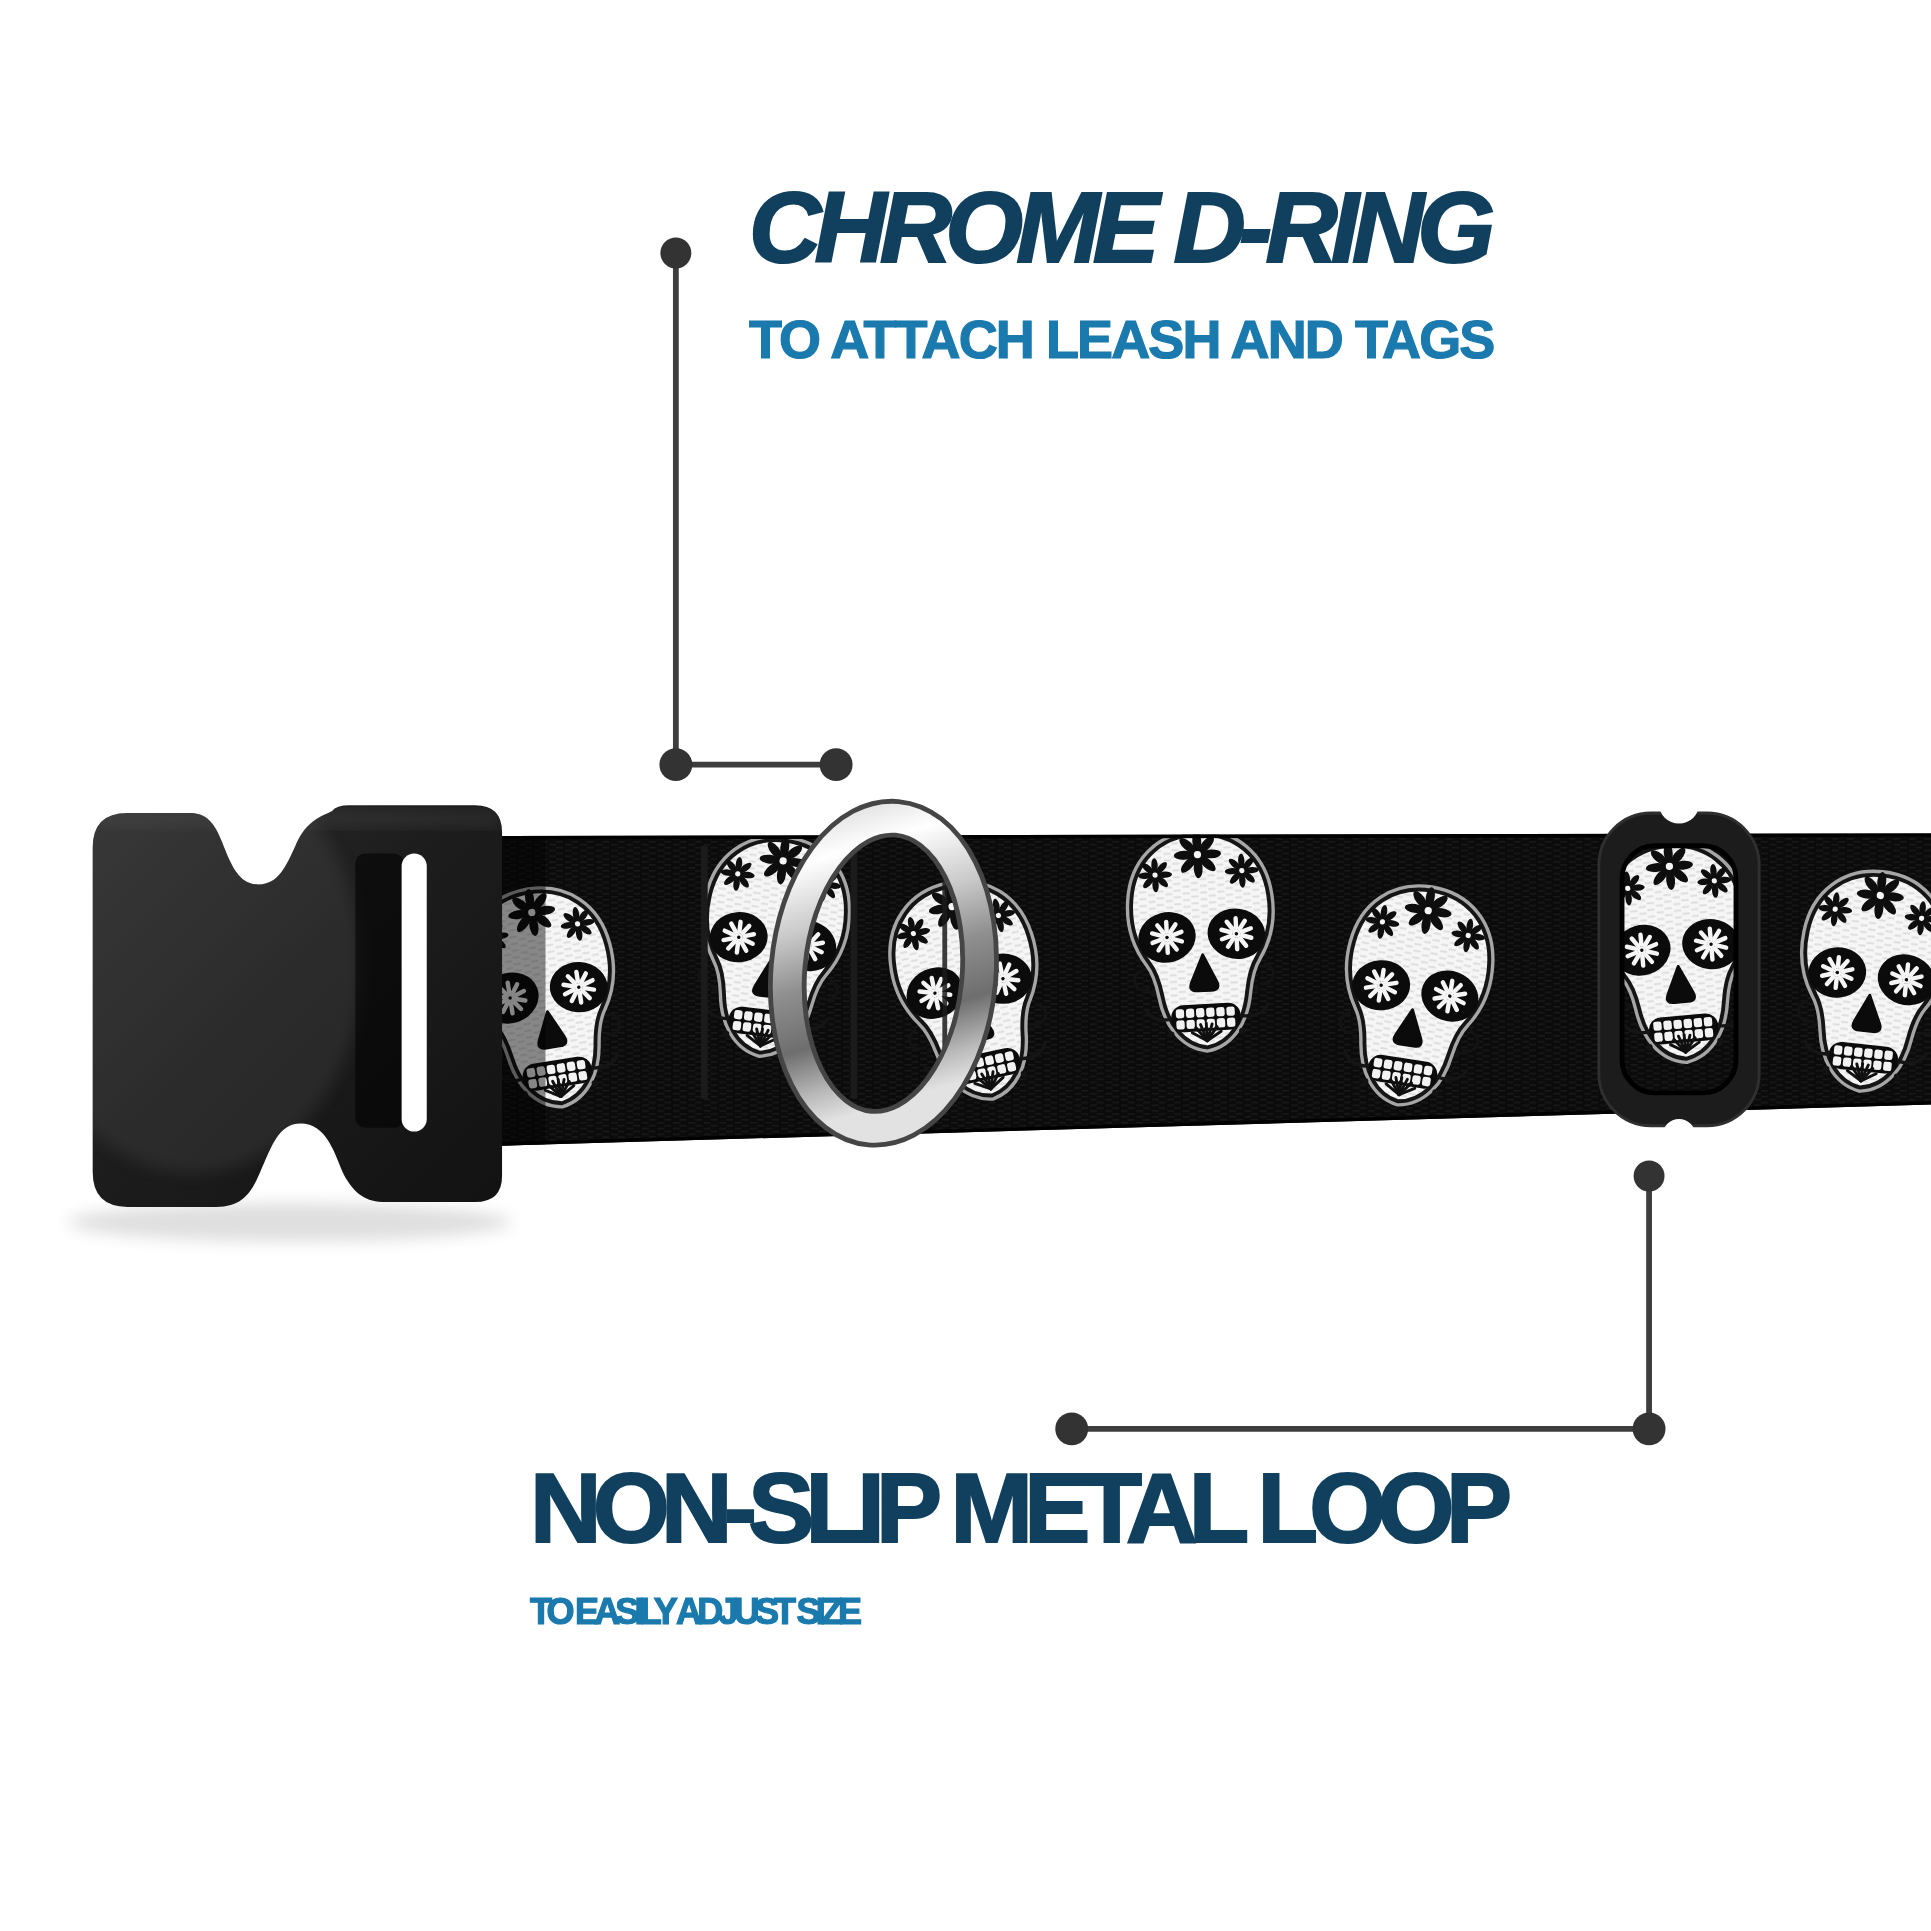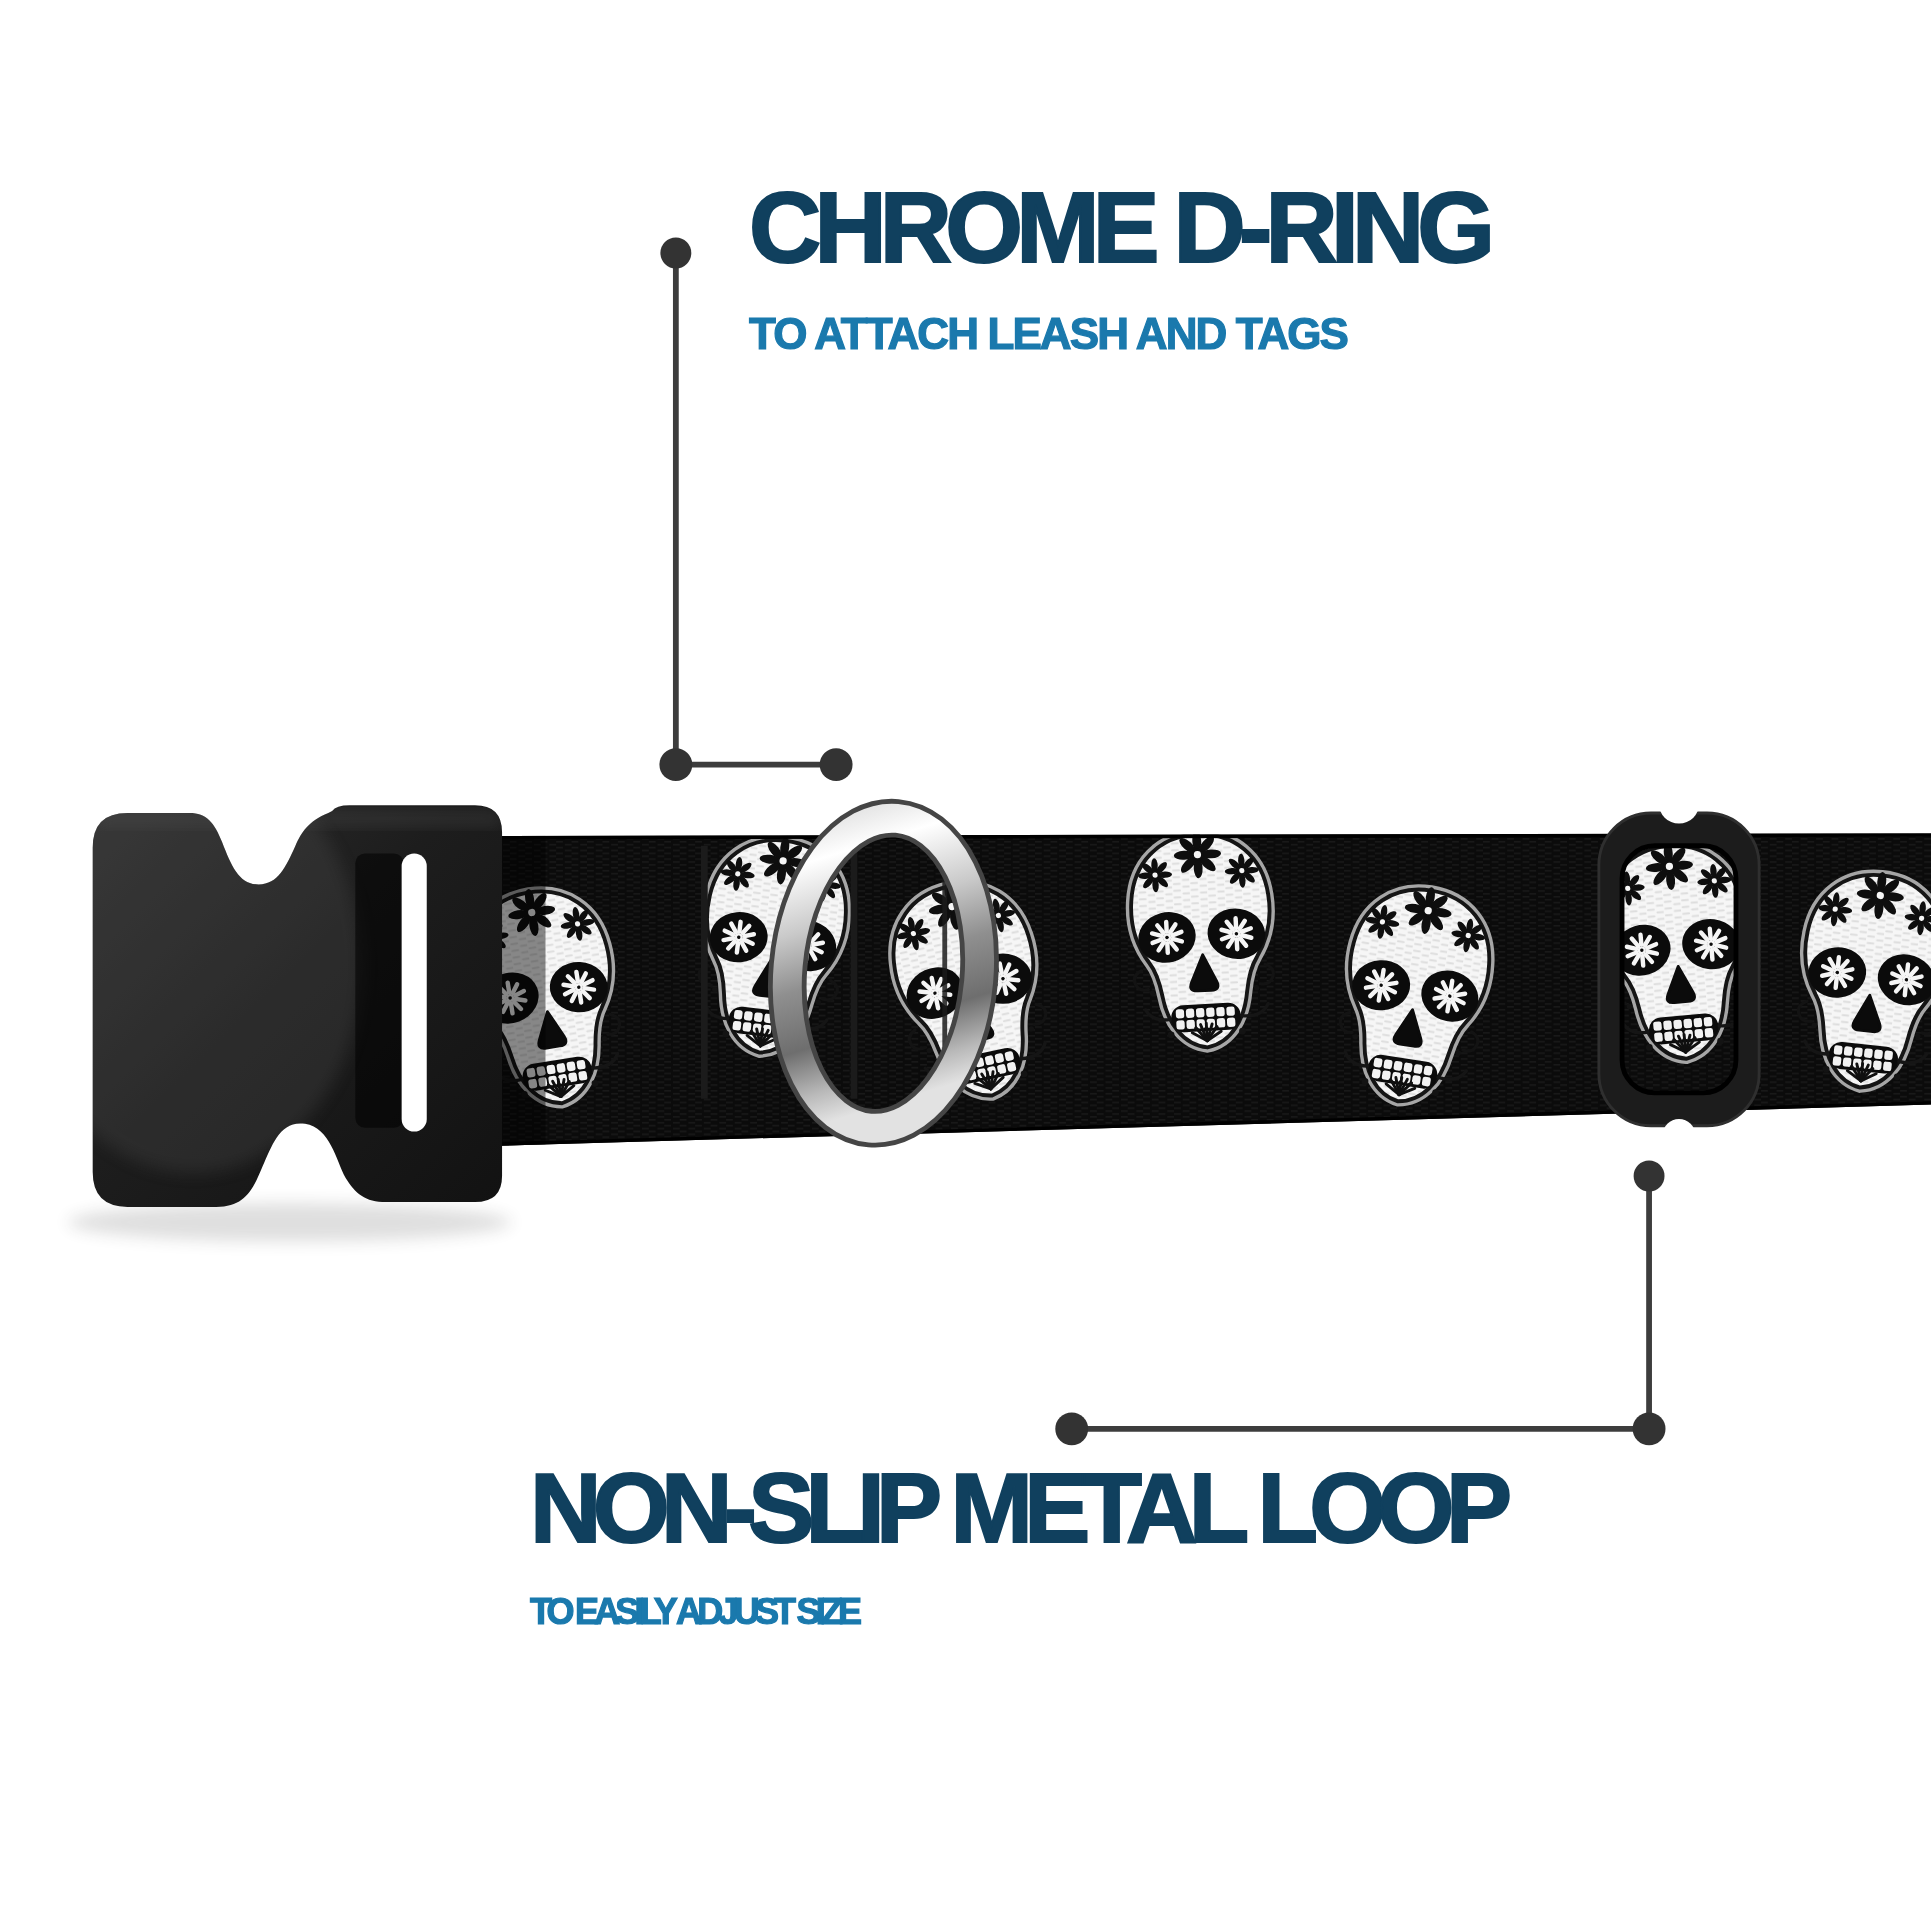--- a/index.html
+++ b/index.html
@@ -2,22 +2,22 @@
 <html><head>
 <meta charset="utf-8">
 <style>
   html,body{margin:0;padding:0;background:#fff;}
   .stage{position:relative;width:1931px;height:1931px;background:#ffffff;overflow:hidden;
          font-family:"Liberation Sans","DejaVu Sans",sans-serif;}
   .stage svg{position:absolute;left:0;top:0;}
   .callout{position:absolute;}
   .co-title{font-weight:bold;line-height:0.95;white-space:nowrap;}
   .co-sub{font-weight:bold;line-height:1;white-space:nowrap;}
-  .callout-top .co-title{font-size:100px;letter-spacing:-6.8px;color:#10405e;-webkit-text-stroke:2.1px #10405e;}
-  .callout-top .co-sub{margin-top:37px;font-size:44px;letter-spacing:-1.9px;color:#1a79ad;-webkit-text-stroke:1.2px #1a79ad;}
+  .callout-top .co-title{font-size:100px;letter-spacing:-6.8px;color:#10405e;font-style:italic;-webkit-text-stroke:2.1px #10405e;}
+  .callout-top .co-sub{margin-top:37px;font-size:54px;letter-spacing:-1.9px;color:#1a79ad;-webkit-text-stroke:1.2px #1a79ad;}
   .callout-bottom .co-title{font-size:99px;letter-spacing:-8.7px;color:#10405e;text-align:center;-webkit-text-stroke:2.1px #10405e;}
   .callout-bottom .co-sub{margin-top:39px;font-size:36px;letter-spacing:-4.8px;color:#1a79ad;-webkit-text-stroke:1.2px #1a79ad;}
   .callout-top{left:749px;top:180px;}
   .callout-bottom{left:530px;top:1461px;}
 </style>
 </head>
 <body>
 
 <div class="stage">
 

